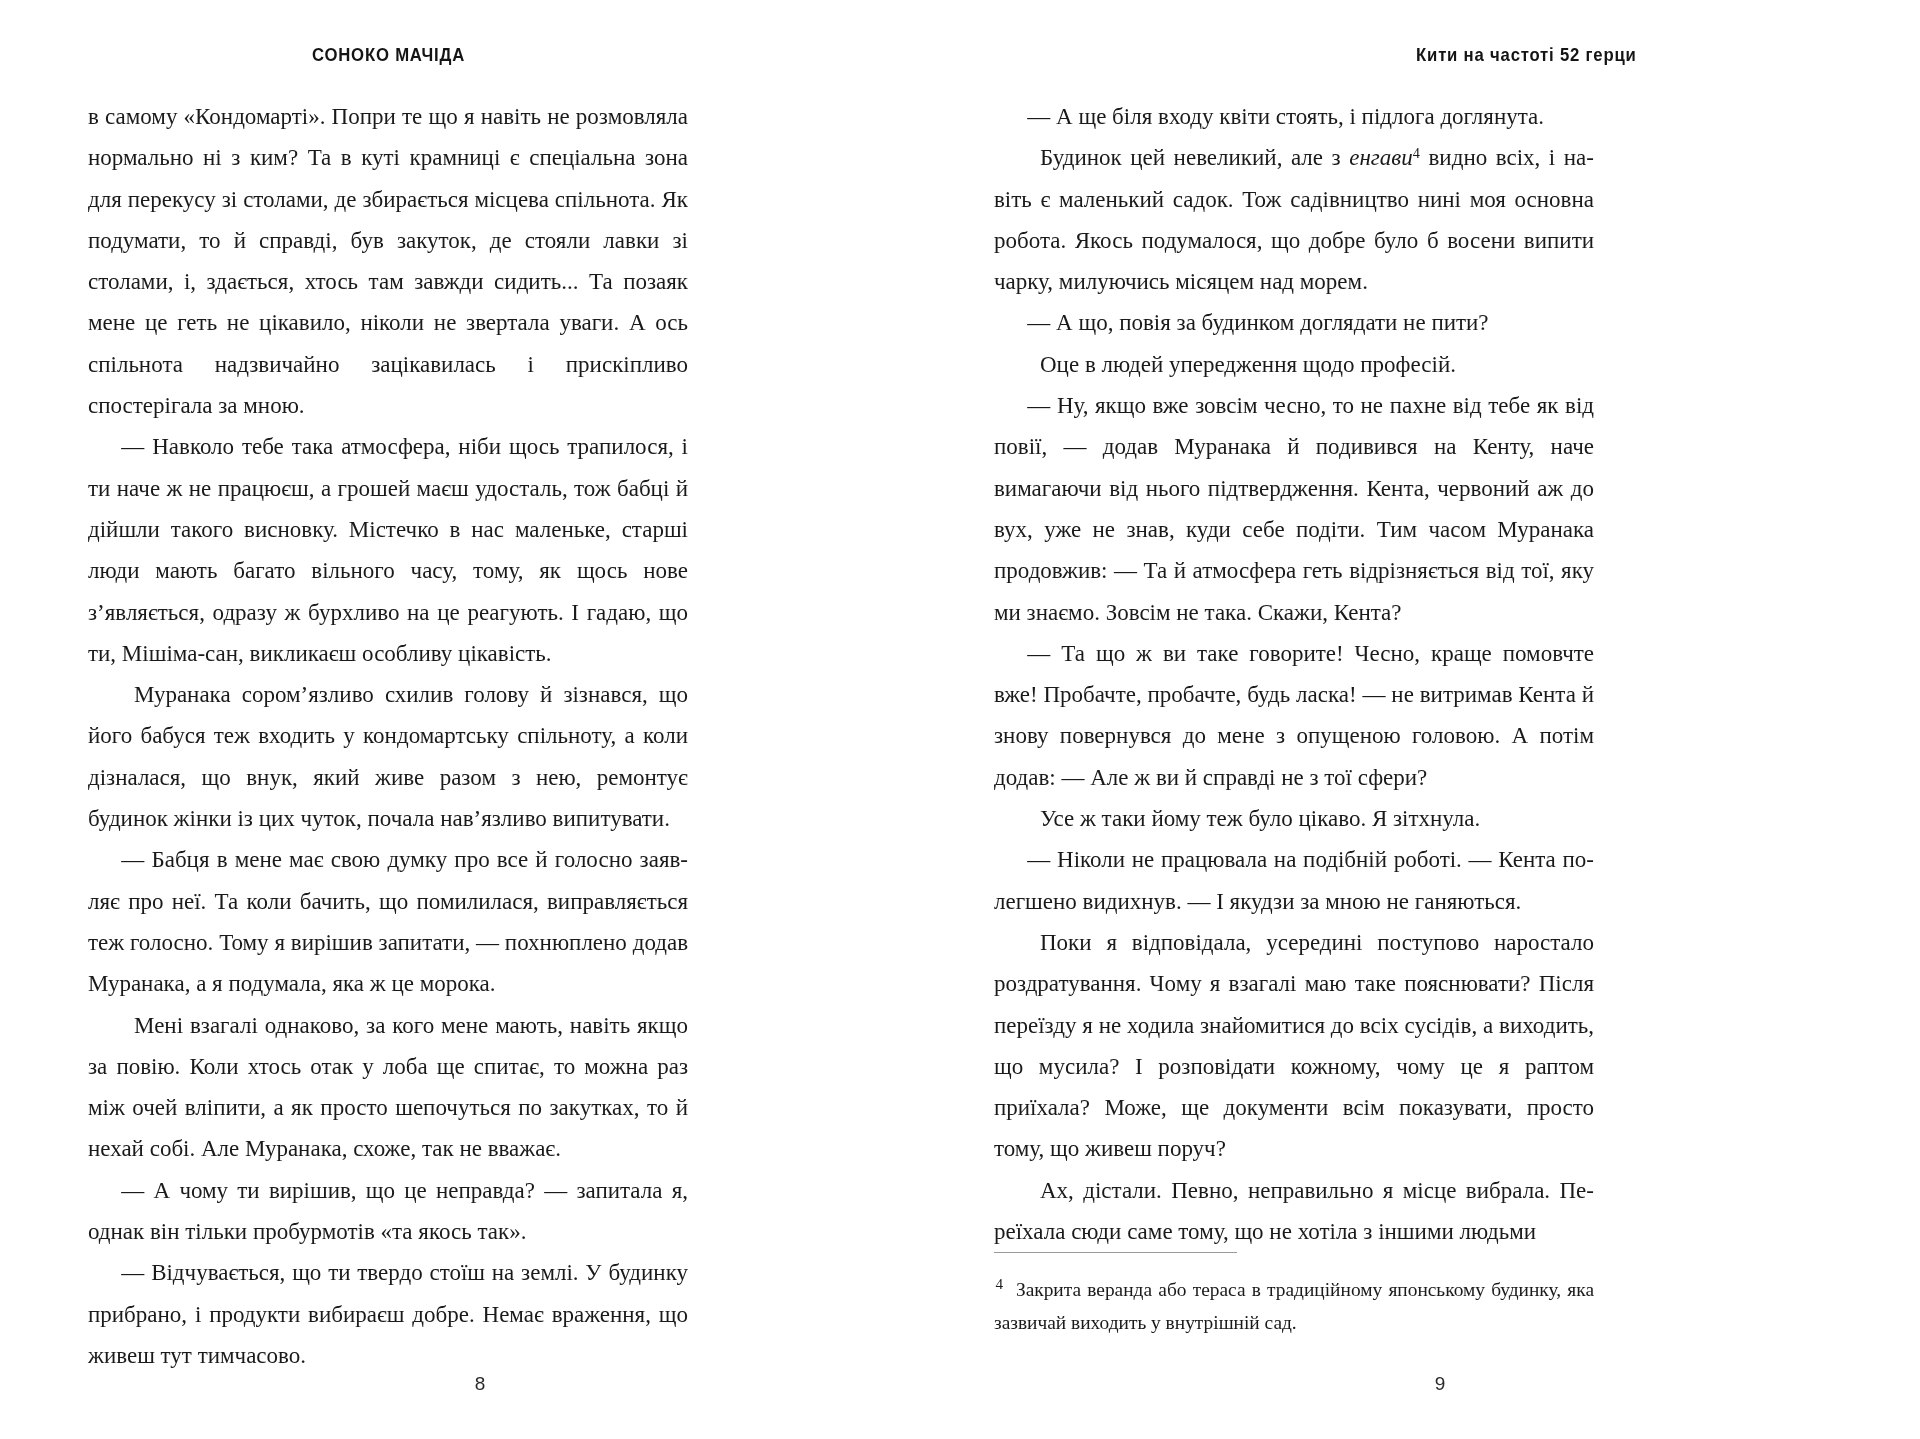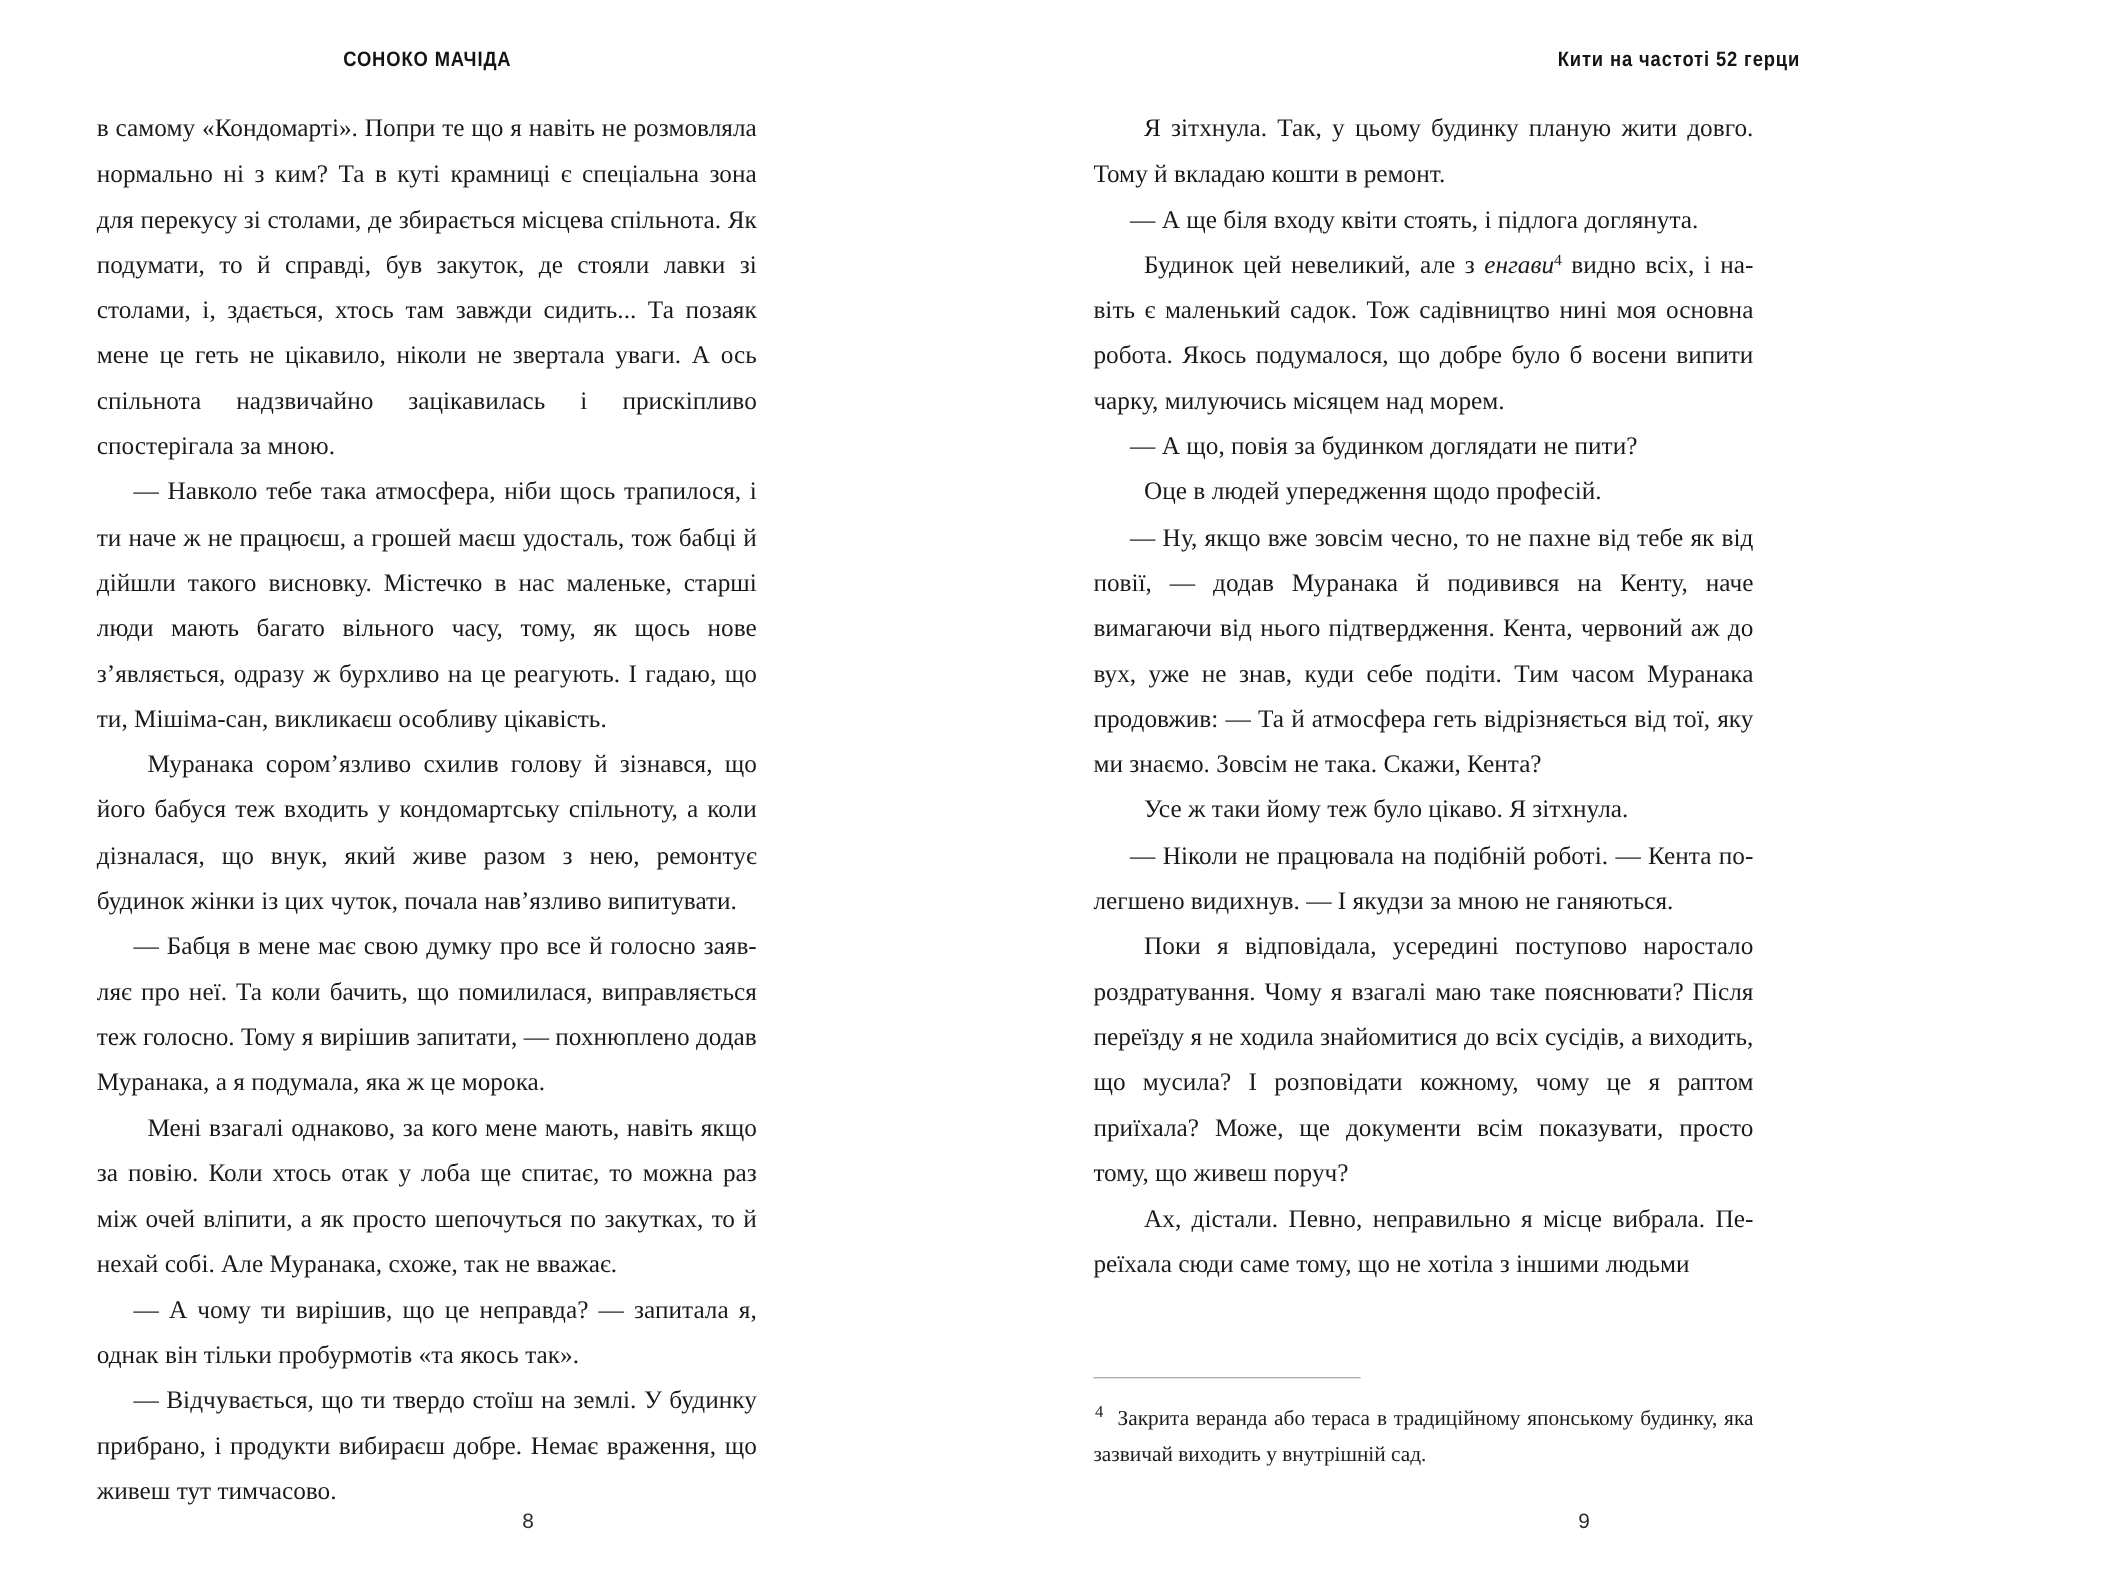--- a/index.html
+++ b/index.html
@@ -147,28 +147,28 @@
     </div>
 
     <div class="folio">8</div>
   </div>
 
   <div class="page page-right">
 
     <div class="runhead">Кити на частоті 52 герци</div>
 
     <div class="column">
-      <p>Я зітхнула. Так, у цьому будинку планую жити довго. Тому й вкладаю кошти в ремонт.</p>
       <p class="dash">— А ще біля входу квіти стоять, і підлога доглянута.</p>
 
       <p><span>Будинок цей невеликий, але з </span><em>енгави</em><sup>4</sup><span> видно всіх, і на­</span><span>віть є маленький садок. Тож садівництво нині моя основ­на робота. Якось подумалося, що добре було б восени ви­пити чарку, милуючись місяцем над морем.</span></p>
 
       <p class="dash">— А що, повія за будинком доглядати не пити?</p>
       <p>Оце в людей упередження щодо професій.</p>
       <p class="dash">— Ну, якщо вже зовсім чесно, то не пахне від тебе як від повії, — додав Муранака й подивився на Кенту, наче вимагаючи від нього підтвердження. Кента, червоний аж до вух, уже не знав, куди себе подіти. Тим часом Муранака продовжив: — Та й атмосфера геть відрізняється від тої, яку ми знаємо. Зовсім не така. Скажи, Кента?</p>
+      <p class="dash">— Та що ж ви таке говорите! Чесно, краще помовчте вже! Пробачте, пробачте, будь ласка! — не витримав Кен­та й знову повернувся до мене з опущеною головою. А по­тім додав: — Але ж ви й справді не з тої сфери?</p>
       <p>Усе ж таки йому теж було цікаво. Я зітхнула.</p>
       <p class="dash">— Ніколи не працювала на подібній роботі. — Кента по­легшено видихнув. — І якудзи за мною не ганяються.</p>
       <p>Поки я відповідала, усередині поступово наростало роздратування. Чому я взагалі маю таке пояснювати? Після переїзду я не ходила знайомитися до всіх сусідів, а виходить, що мусила? І розповідати кожному, чому це я раптом приїхала? Може, ще документи всім показувати, просто тому, що живеш поруч?</p>
       <p>Ах, дістали. Певно, неправильно я місце вибрала. Пе­реїхала сюди саме тому, що не хотіла з іншими людьми</p>
     </div>
 
     <div class="footnote-block">
       <div class="footnote-rule"></div>
       <p class="footnote"><span class="fn-marker">4</span><span>Закрита веранда або тераса в традиційному японському бу­динку, яка зазвичай виходить у внутрішній сад.</span></p>
     </div>

